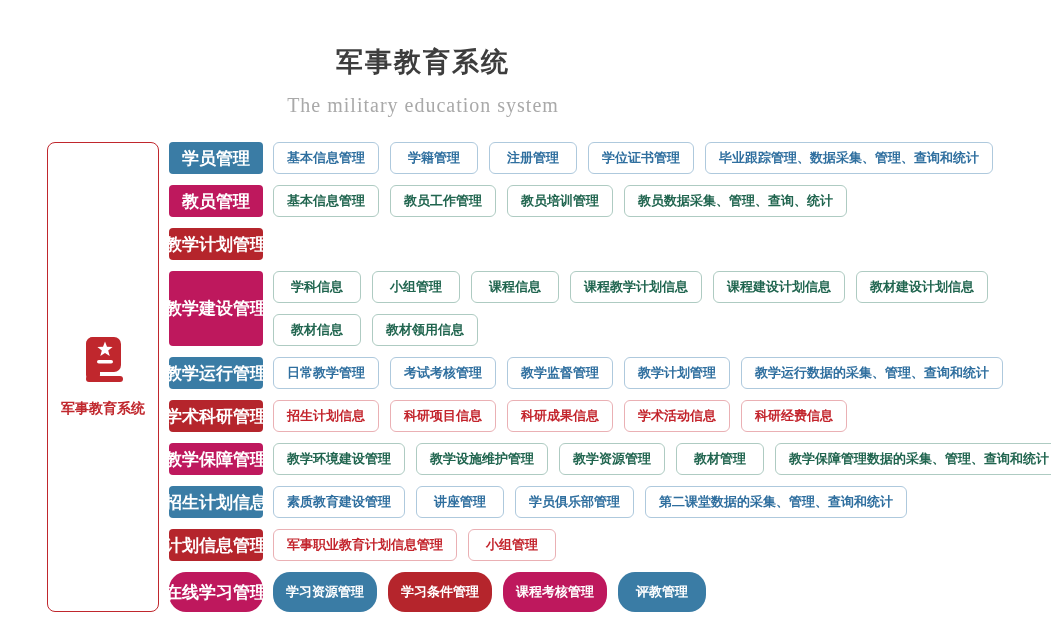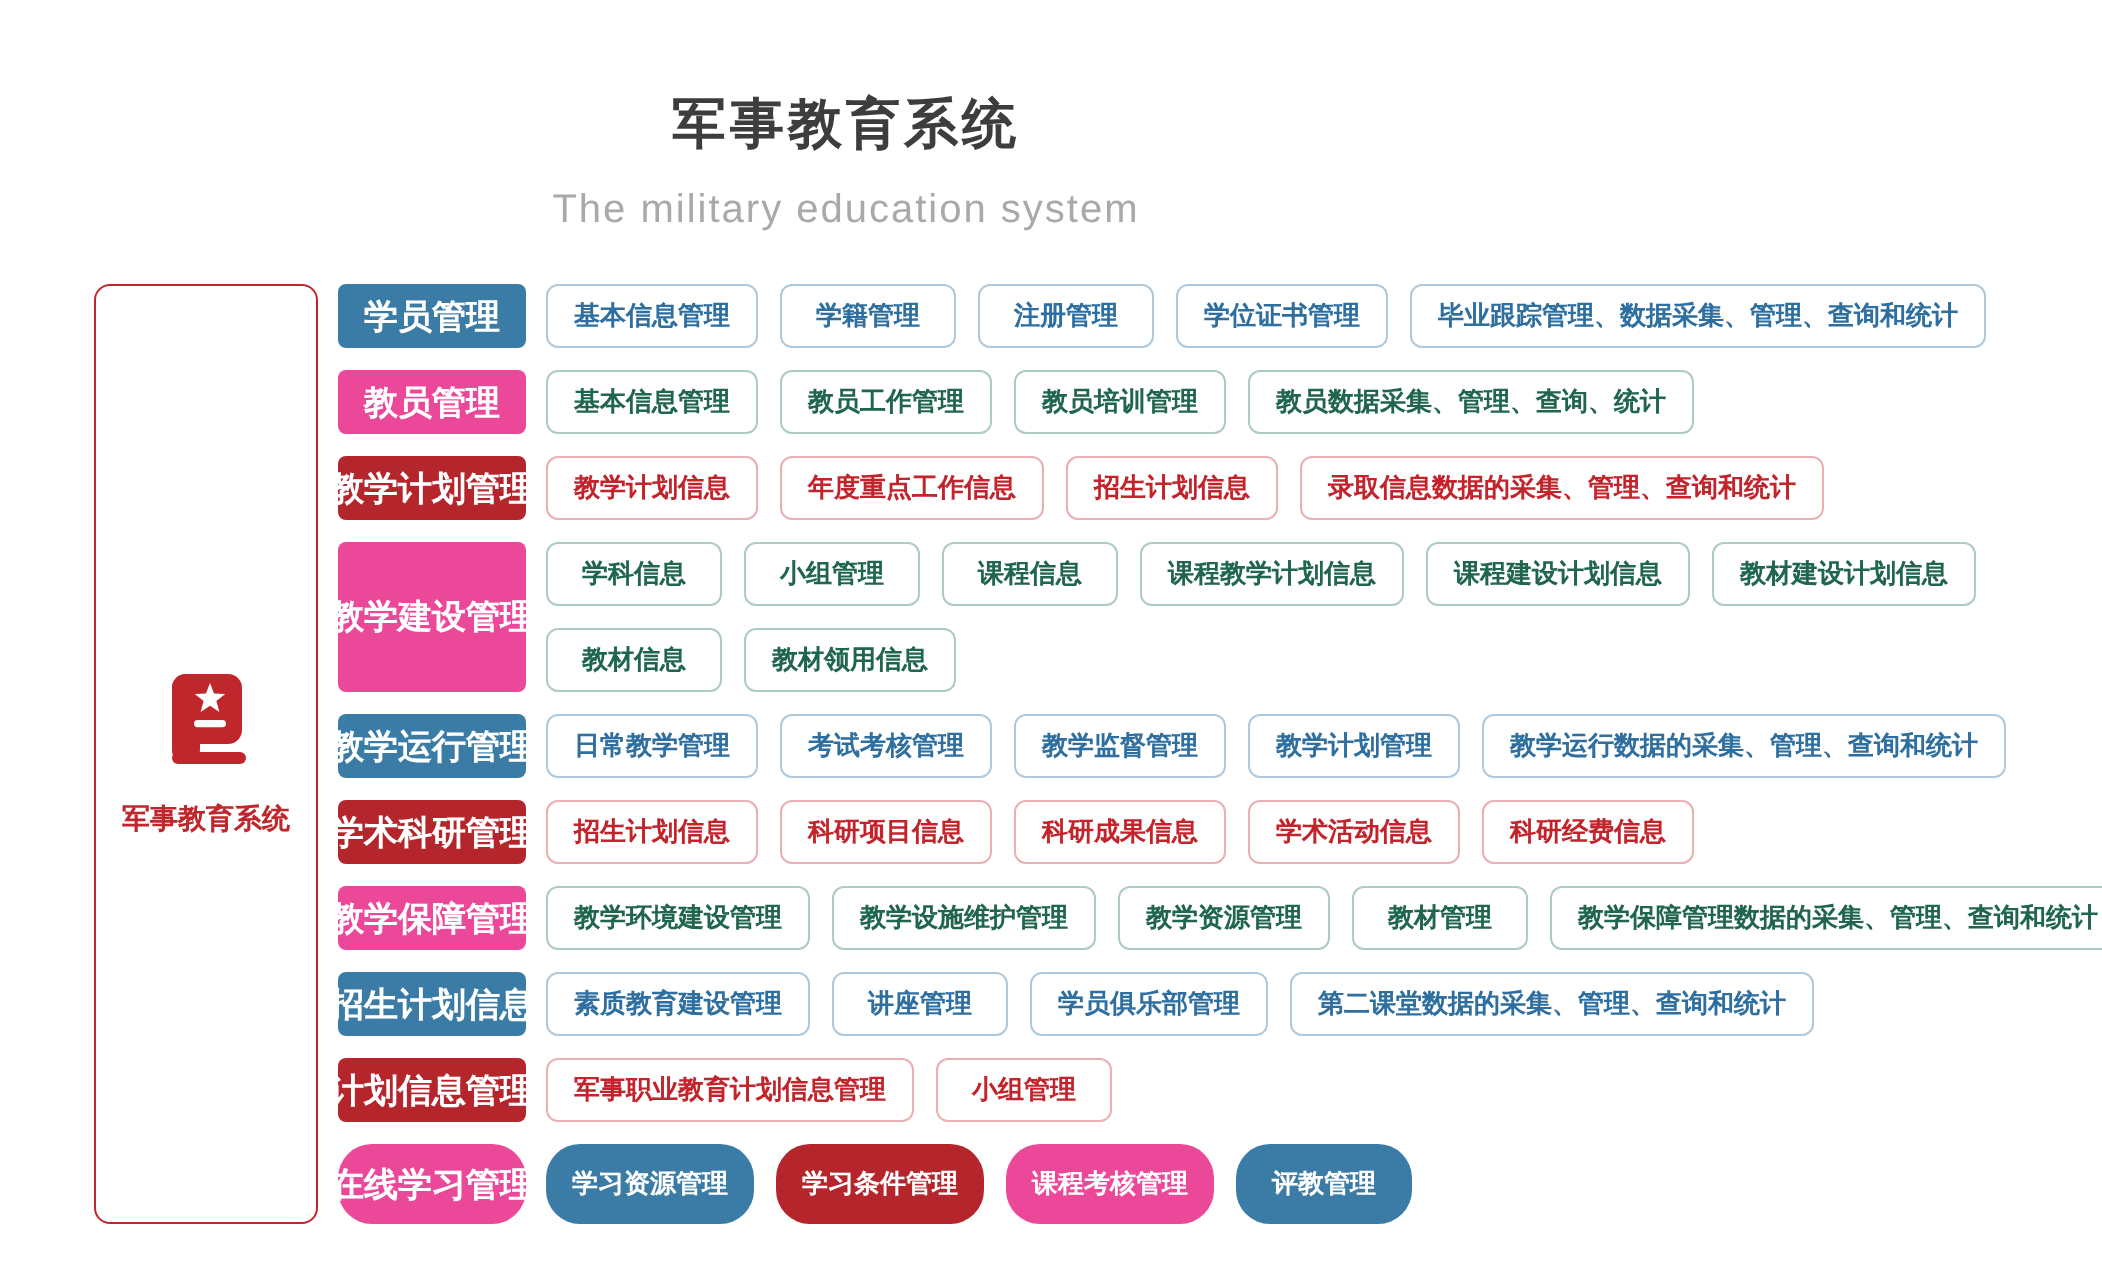--- a/index.html
+++ b/index.html
@@ -2,21 +2,21 @@
 <html><head>
 <meta charset="utf-8">
 <style>
   * { margin: 0; padding: 0; box-sizing: border-box; }
   html, body { background: #ffffff; }
   body {
     width: 1051px; height: 636px;
     font-family: "Liberation Sans", "DejaVu Sans", sans-serif;
     overflow: hidden;
   }
-  .page { width: 846px; height: 636px; position: relative; }
+  .page { width: 846px; height: 636px; position: relative; font-family: Liberation Serif, serif; }
   .header { text-align: center; padding-top: 44px; }
   .header h1 {
     font-size: 27px; font-weight: bold; color: #3d3d3d; letter-spacing: 2px;
   }
   .header .subtitle {
     margin-top: 14px; font-size: 20px; color: #a9a9a9; letter-spacing: 1px;
   }
   .layout {
     display: flex; align-items: stretch;
     margin: 25px 0 0 47px;
@@ -47,21 +47,21 @@
   .line { display: flex; gap: 11px; }
   .item-btn {
     min-width: 88px; height: 32px; padding: 0 13px;
     border-radius: 6px; font-size: 13px; font-weight: bold;
     display: flex; align-items: center; justify-content: center;
     cursor: pointer; white-space: nowrap; background: #ffffff;
     font-family: inherit;
   }
   
   .solid.c-blue  { background: #3a7ca5; color: #ffffff; border: none; }
-  .solid.c-green { background: #ec4899; color: #ffffff; border: none; }
+  .solid.c-green { background: #be185d; color: #ffffff; border: none; }
   .solid.c-red   { background: #b5252c; color: #ffffff; border: none; }
   
   .outline.c-blue  { border: 1px solid #aec9dd; color: #2f6f9f; }
   .outline.c-green { border: 1px solid #aecbc2; color: #20654f; }
   .outline.c-red   { border: 1px solid #eab0b4; color: #c3242c; }
   
   .row.tall .cat-btn, .row.tall .item-btn { min-height: 40px; height: 40px; border-radius: 17px; }
 </style>
 </head>
 <body>
@@ -104,28 +104,20 @@
             <div class="line">
               <button class="item-btn outline c-green">基本信息管理</button>
               <button class="item-btn outline c-green">教员工作管理</button>
               <button class="item-btn outline c-green">教员培训管理</button>
               <button class="item-btn outline c-green">教员数据采集、管理、查询、统计</button>
             </div>
           </div>
         </div>
         <div class="row">
           <button class="cat-btn solid c-red">教学计划管理</button>
-          <div class="lines">
-            <div class="line">
-              <button class="item-btn outline c-red">教学计划信息</button>
-              <button class="item-btn outline c-red">年度重点工作信息</button>
-              <button class="item-btn outline c-red">招生计划信息</button>
-              <button class="item-btn outline c-red">录取信息数据的采集、管理、查询和统计</button>
-            </div>
-          </div>
         </div>
         <div class="row">
           <button class="cat-btn solid c-green">教学建设管理</button>
           <div class="lines">
             <div class="line">
               <button class="item-btn outline c-green">学科信息</button>
               <button class="item-btn outline c-green">小组管理</button>
               <button class="item-btn outline c-green">课程信息</button>
               <button class="item-btn outline c-green">课程教学计划信息</button>
               <button class="item-btn outline c-green">课程建设计划信息</button>

